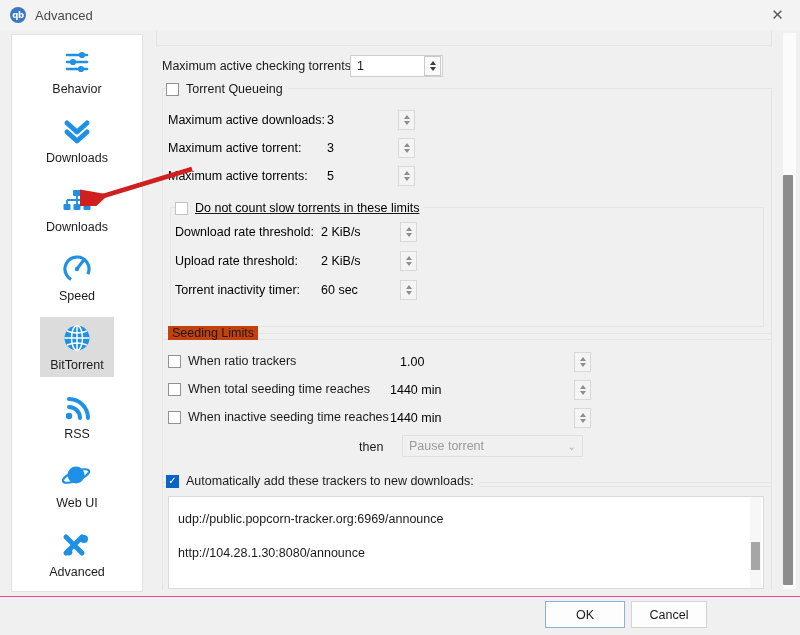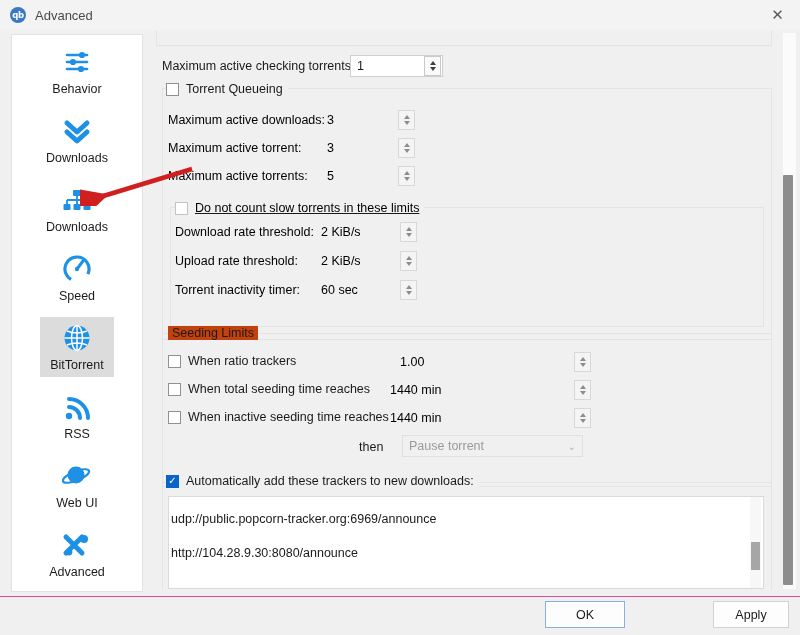--- a/index.html
+++ b/index.html
@@ -224,21 +224,21 @@
   .trackbox {
     position: absolute;
     background: #fff;
     border: 1px solid #dadada;
     box-sizing: border-box;
     overflow: hidden;
   }
   .track-line {
     font-size: 12.5px;
     color: #1a1a1a;
-    padding-left: 2px;
+    padding-left: 9px;
     white-space: nowrap;
   }
   .track-scroll {
     position: absolute;
     right: 2px;
     width: 11px;
     background: #f7f7f7;
   }
   .track-thumb {
     position: absolute;
@@ -533,35 +533,35 @@
   <div class="groupbox" style="left:12px; top:452px; width:608px; height:120px;"></div>
   <div class="cbrow" style="left:16px; top:444px;">
     <div class="cbox checked">
       <span style="font-size:10px;line-height:1;">✓</span>
     </div>
     <div class="cb-label">Automatically add these trackers to new downloads:</div>
   </div>
 
   <div class="trackbox" style="left:18px; top:466px; width:596px; height:93px;">
     <div class="track-line" style="margin-top:15px;">udp://public.popcorn-tracker.org:6969/announce</div>
-    <div class="track-line" style="margin-top:20px;">http://104.28.9.30:8080/announce</div>
+    <div class="track-line" style="margin-top:20px;">http://104.28.1.30:8080/announce</div>
     <div class="track-scroll" style="top:0; height:93px;"></div>
     <div class="track-thumb" style="top:45px; height:28px;"></div>
   </div>
 
 </div>
 
 <div class="vscroll"></div>
 <div class="vthumb" style="top:175px; height:410px;"></div>
 
 <svg class="arrow-svg" width="120" height="46" viewBox="0 0 120 46">
   <defs>
     <marker id="ahead" markerWidth="7" markerHeight="7" refX="2" refY="3.5" orient="auto">
       <polygon points="0 3.5, 7 0, 7 7" fill="#d01f1f"></polygon>
     </marker>
   </defs>
   <line x1="112" y1="9" x2="20" y2="37" stroke="#d01f1f" stroke-width="4.5" marker-end="url(#ahead)"></line>
 </svg>
 
 <div class="btnbar">
   <div class="dlg-btn default" style="left:545px; width:80px;">OK</div>
-  <div class="dlg-btn" style="left:713px; width:76px;">Apply</div>
+  <div class="dlg-btn" style="left:631px; width:76px;">Cancel</div>
 </div>
 
 </body></html>

